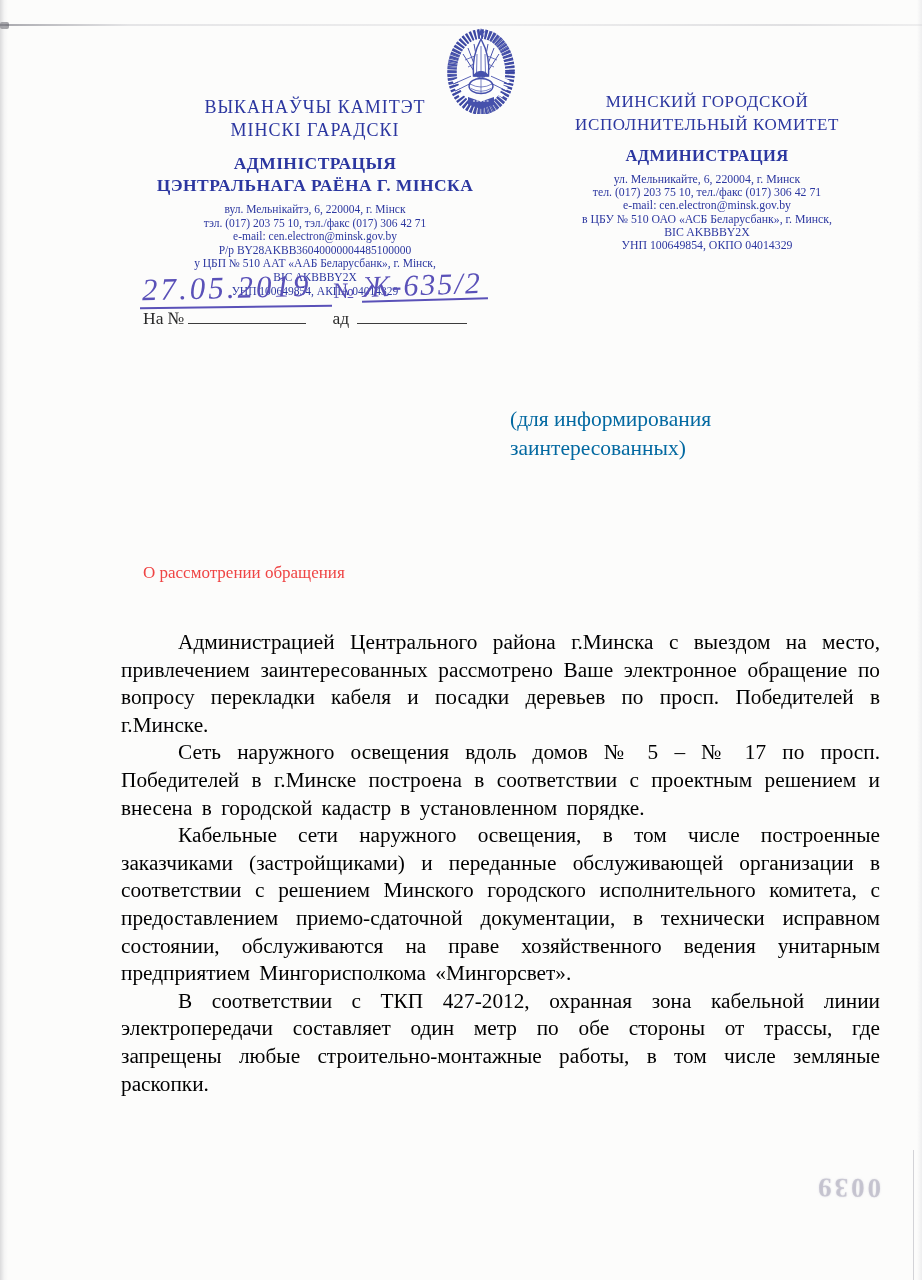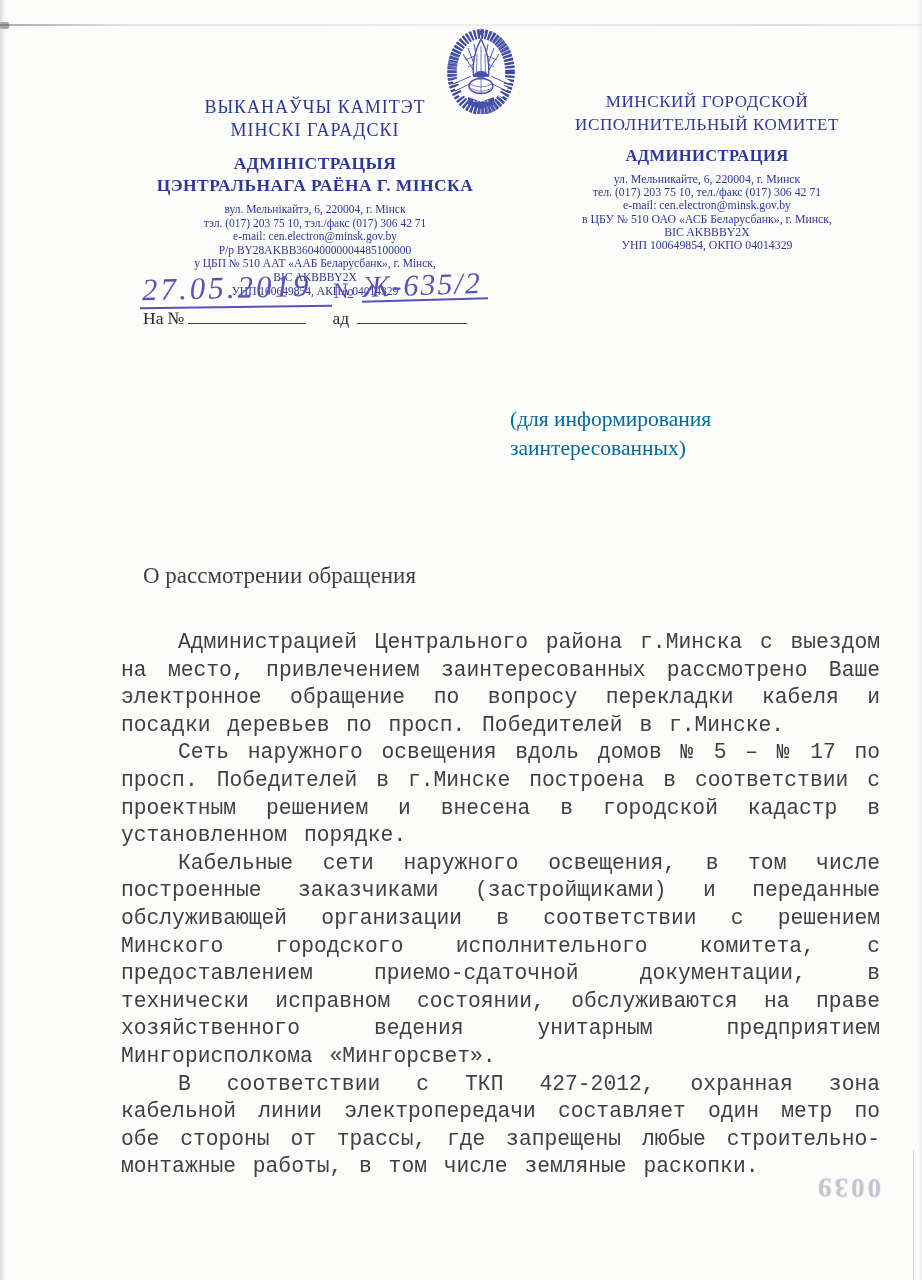--- a/index.html
+++ b/index.html
@@ -46,25 +46,25 @@
   .u-date{left:140px;top:306px;width:192px;transform:rotate(-.8deg);}
   .u-number{left:362px;top:299px;width:126px;transform:rotate(-1.6deg);}
   
   .na-line{position:absolute;left:143px;top:308px;font-size:17.5px;color:#2a2a2a;white-space:nowrap;}
   .blank{display:inline-block;border-bottom:1.4px solid #3c3c3c;height:15px;}
   .blank1{width:118px;margin-left:4px;}
   .ad-label{margin-left:26px;}
   .blank2{width:110px;margin-left:8px;}
   
   .recipient-note{position:absolute;left:510px;top:405px;font-size:21.5px;line-height:28.5px;color:#0369a1;}
-  .subject{position:absolute;left:143px;top:563px;font-size:23px;color:#404040;}
+  .subject{position:absolute;left:143px;top:563px;font-size:17px;color:#ef4444;}
   .body-text{
     position:absolute;left:121px;top:629px;width:759px;
-    font-size:21.3px;line-height:27.6px;color:#404040;
-    text-align:justify; word-spacing:4px;font-family:Liberation Mono, monospace;
+    font-size:21.3px;line-height:27.6px;color:#000000;
+    text-align:justify; word-spacing:4px;
   }
   .body-text p{margin:0;text-indent:57px;}
 </style>
 </head>
 <body>
 
 <div class="page">
 
   <div class="scan-top-line"></div>
   <div class="scan-top-nub"></div>

